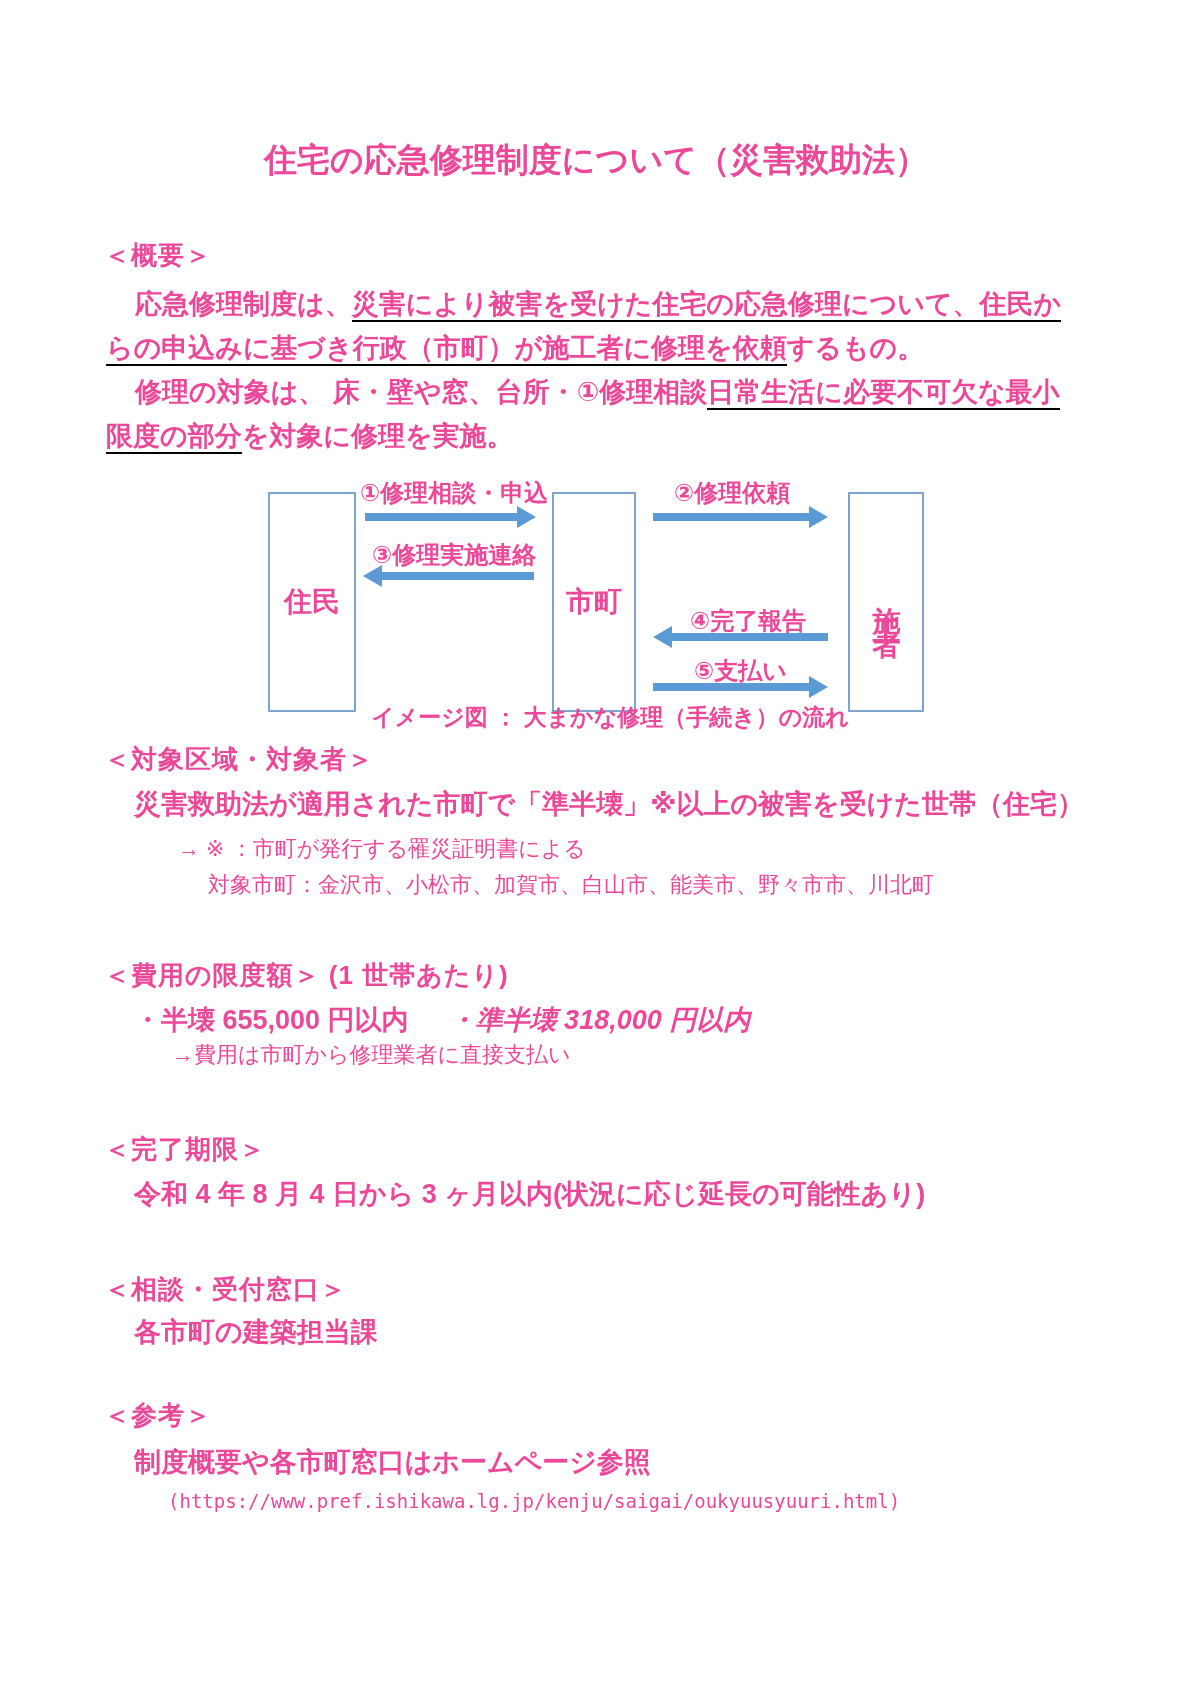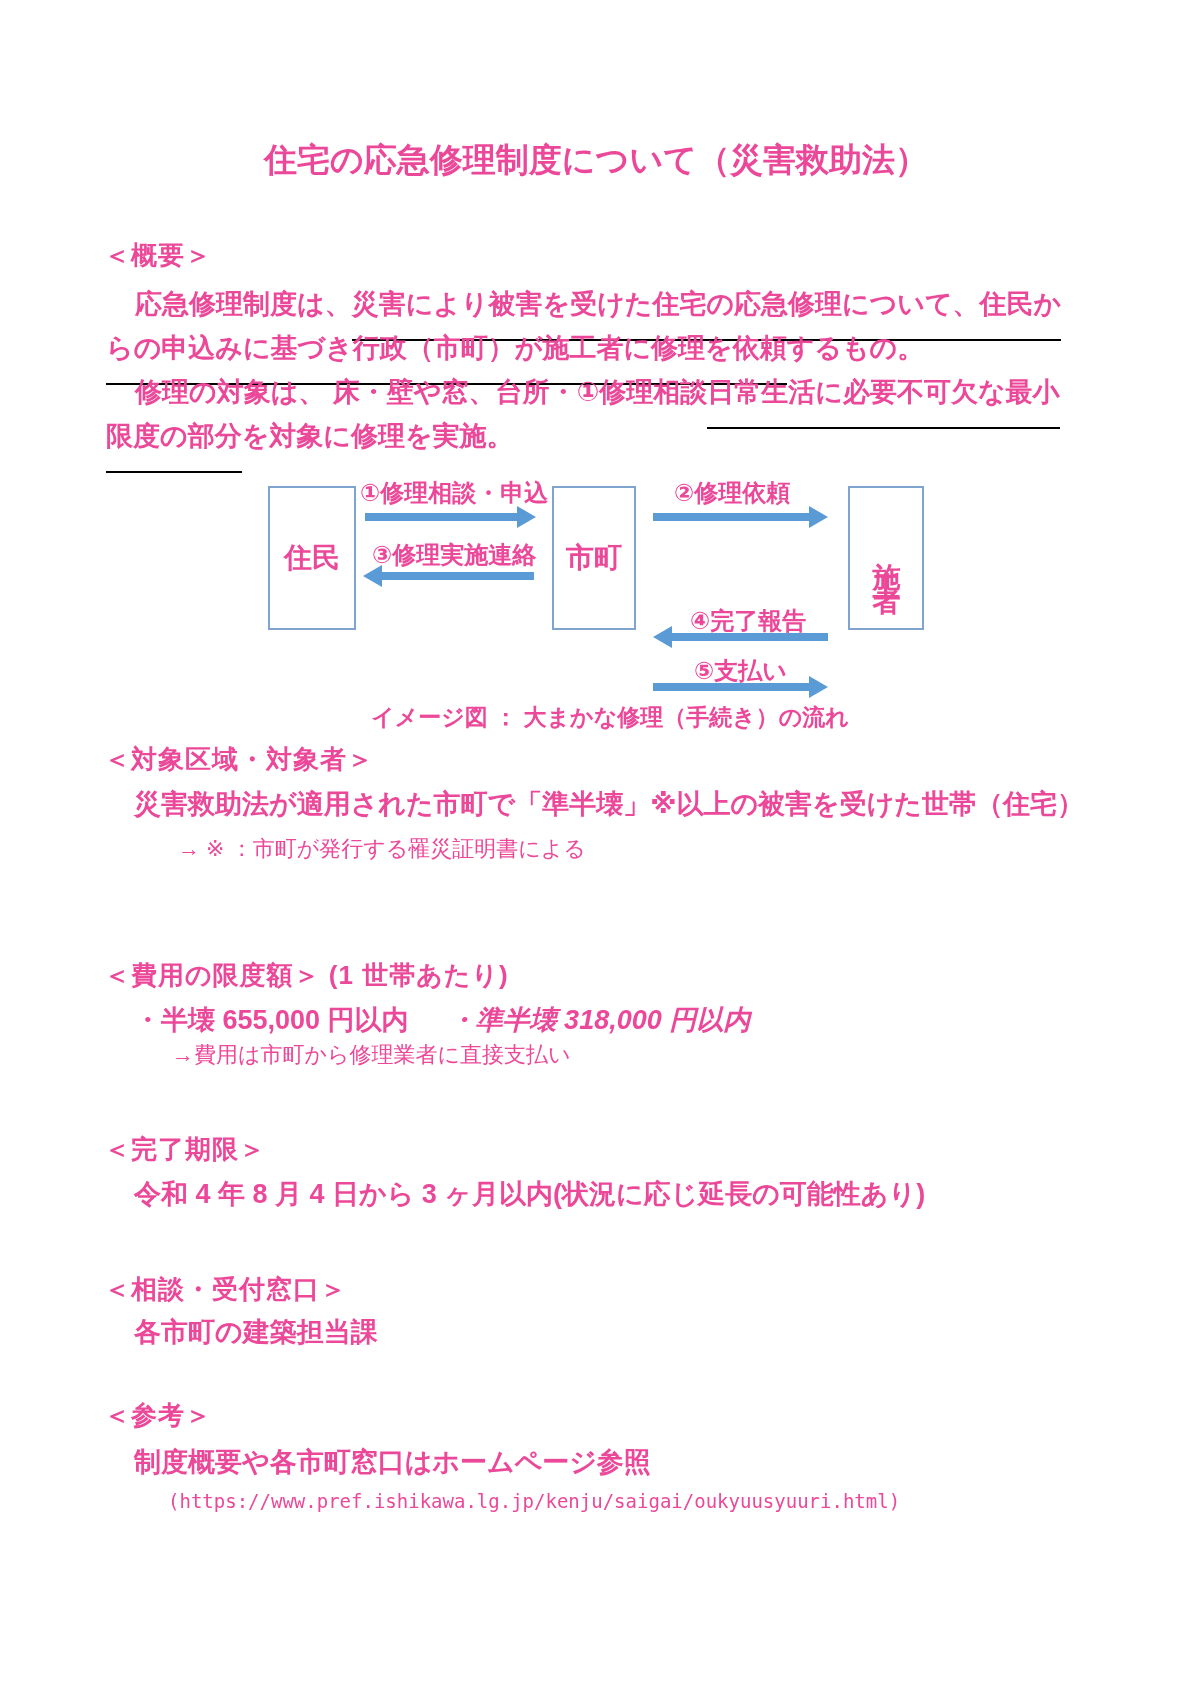--- a/index.html
+++ b/index.html
@@ -36,21 +36,21 @@
     white-space: nowrap;
   }
 
   
   .body {
     font-size: 27px;
     font-weight: 700;
   }
   .bline { height: 44px; line-height: 44px; white-space: nowrap; }
   .indent { text-indent: 29px; }
-  .u { border-bottom: 2px solid #000; padding-bottom: 20px; }
+  .u { border-bottom: 2px solid #000; padding-bottom: 1px; }
 
   
   .strong27 {
     font-size: 27px;
     font-weight: 700;
     white-space: nowrap;
   }
   .note {
     font-size: 22px;
     font-weight: 400;
@@ -64,22 +64,22 @@
   }
 
   
   .diagram {
     position: absolute;
     left: 268px; top: 470px;
     width: 660px; height: 234px;
   }
   .dbox {
     position: absolute;
-    top: 16px;
-    height: 144px;
+    top: 22px;
+    height: 220px;
     border: 2px solid var(--bborder, #7FA5CE);
     background: #fff;
     display: flex;
     align-items: center;
     justify-content: center;
     font-size: 28px;
     font-weight: 700;
     box-sizing: border-box;
   }
   .dbox.vertical {
@@ -165,20 +165,21 @@
 
     <div class="alabel" style="left:426px;top:188px">⑤支払い</div>
     <div class="abar right" style="left:385px;top:213px;width:156px"></div>
   </div>
 
   <div class="caption">イメージ図 ： 大まかな修理（手続き）の流れ</div>
 
   <div class="h" style="top:742px">＜対象区域・対象者＞</div>
   <div class="abs strong27" style="top:786px;left:134px">災害救助法が適用された市町で「準半壊」※以上の被害を受けた世帯（住宅）</div>
   <div class="abs note" style="top:834px;left:178px">→ ※ ：市町が発行する罹災証明書による</div>
+  <div class="abs note" style="top:870px;left:208px">対象市町：金沢市、小松市、加賀市、白山市、能美市、野々市市、川北町</div>
 
   <div class="h" style="top:958px">＜費用の限度額＞ (1 世帯あたり)</div>
   <div class="abs strong27" style="top:1002px;left:134px"><span>・半壊 655,000 円以内</span><span class="gap2">・準半壊 318,000 円以内</span></div>
   <div class="abs note" style="top:1040px;left:172px">→費用は市町から修理業者に直接支払い</div>
 
   <div class="h" style="top:1132px">＜完了期限＞</div>
   <div class="abs strong27" style="top:1176px;left:134px">令和 4 年 8 月 4 日から 3 ヶ月以内(状況に応じ延長の可能性あり)</div>
 
   <div class="h" style="top:1272px">＜相談・受付窓口＞</div>
   <div class="abs strong27" style="top:1314px;left:134px">各市町の建築担当課</div>

